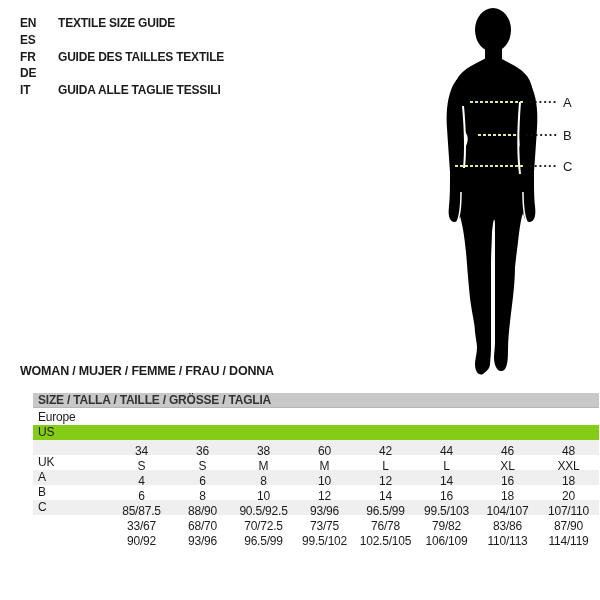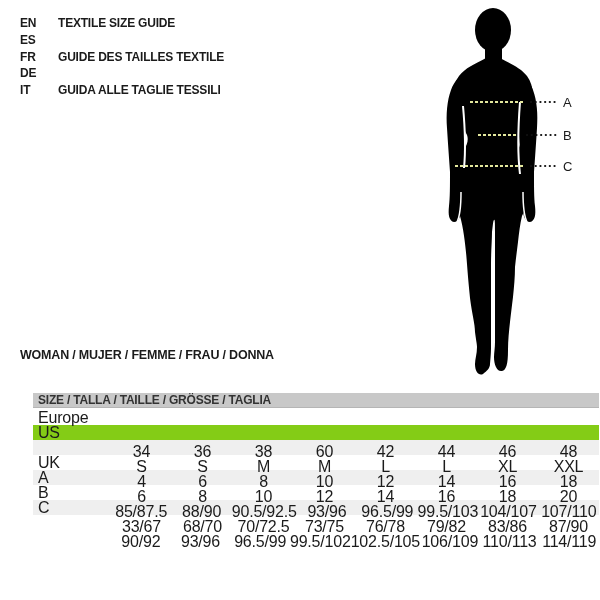--- a/index.html
+++ b/index.html
@@ -10,26 +10,26 @@
   .languages{position:absolute;left:20px;top:15px;}
   .lang-row{display:flex;line-height:16.75px;font-size:12px;font-weight:700;letter-spacing:-0.2px;white-space:nowrap;}
   .lang-code{width:38px;flex:0 0 38px;}
 
   
   .figure{position:absolute;left:415px;top:2px;width:170px;height:378px;}
   .figure svg{display:block;width:170px;height:378px;}
   .measure-label{font-family:"Liberation Sans","DejaVu Sans",sans-serif;font-size:13px;fill:#1b1b1b;}
 
   
-  .woman-title{position:absolute;left:20px;top:348px;font-size:12.5px;font-weight:700;letter-spacing:-0.2px;white-space:nowrap;}
+  .woman-title{position:absolute;left:20px;top:364px;font-size:12.5px;font-weight:700;letter-spacing:-0.2px;white-space:nowrap;}
 
   
   .size-table{position:absolute;left:33px;top:393px;width:566px;}
   .table-header{height:15px;line-height:15px;padding-left:5px;font-size:12px;font-weight:700;color:#333;letter-spacing:-0.2px;border-bottom:1px solid #b5b5b5;box-sizing:border-box;margin-bottom:2px;}
-  .trow{display:grid;grid-template-columns:78px repeat(8,1fr);height:15px;line-height:15px;font-size:16px;letter-spacing:-0.2px;}
+  .trow{display:grid;grid-template-columns:78px repeat(8,1fr);height:15px;line-height:15px;font-size:12px;letter-spacing:-0.2px;}
   .tlabel{padding-left:5px;text-align:left;}
   .tcell{text-align:center;margin-top:34px;}
 
   
   .notes{position:absolute;left:20px;top:546px;}
   .note-line{line-height:15.2px;font-size:11.5px;font-weight:700;letter-spacing:-0.2px;white-space:nowrap;}
 </style>
 </head>
 <body>
 

